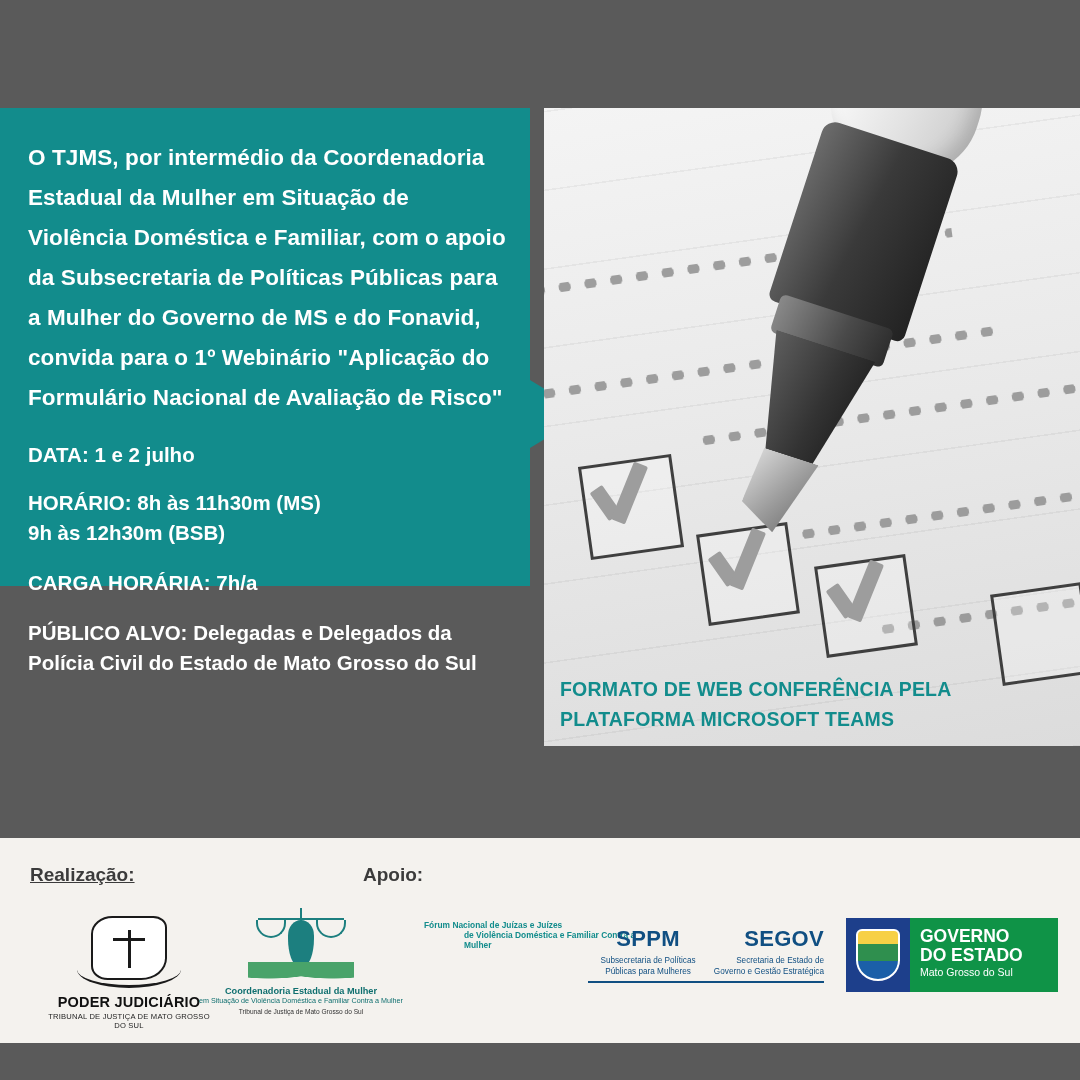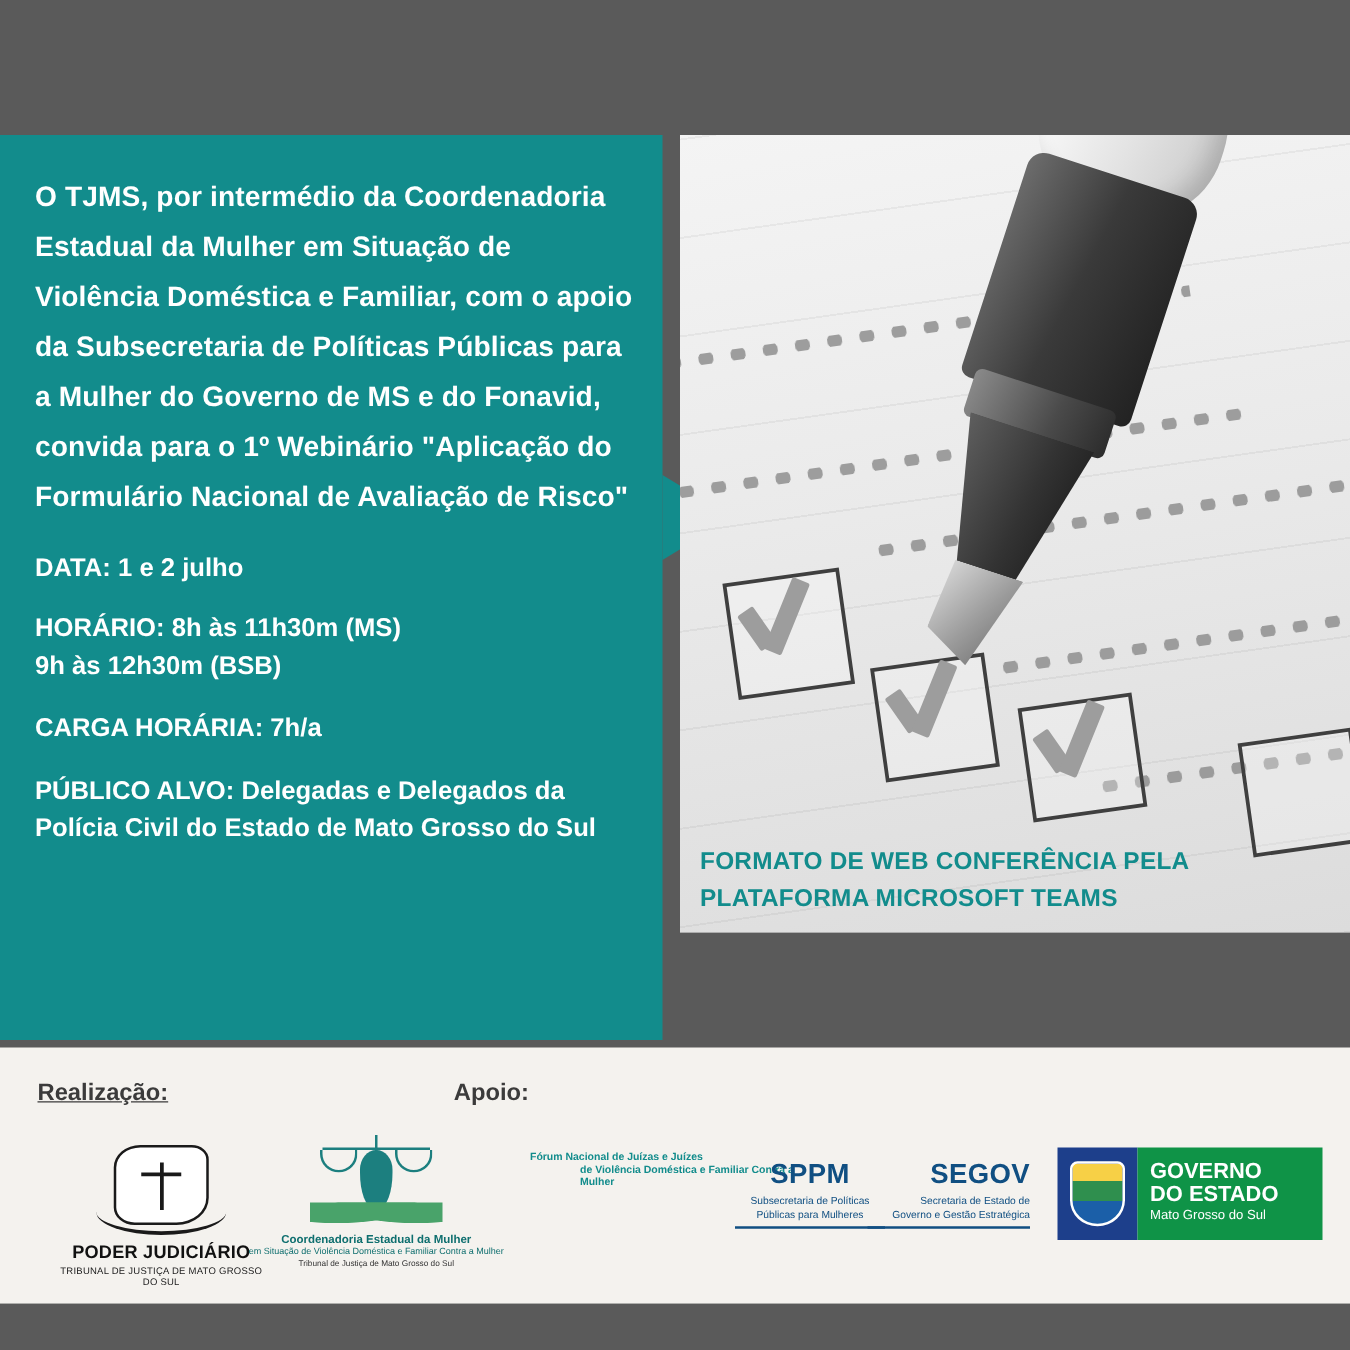--- a/index.html
+++ b/index.html
@@ -21,21 +21,21 @@
     inset: 0;
     background: #5a5a5a;
   }
 
   
   .teal-panel {
     position: absolute;
     left: 0;
     top: 108px;
     width: 530px;
-    height: 724px;
+    height: 478px;
     background: #128c8c;
     box-sizing: border-box;
     padding: 30px 24px 0 28px;
     color: #ffffff;
   }
   
   .teal-arrow {
     position: absolute;
     left: 530px;
     top: 380px;

